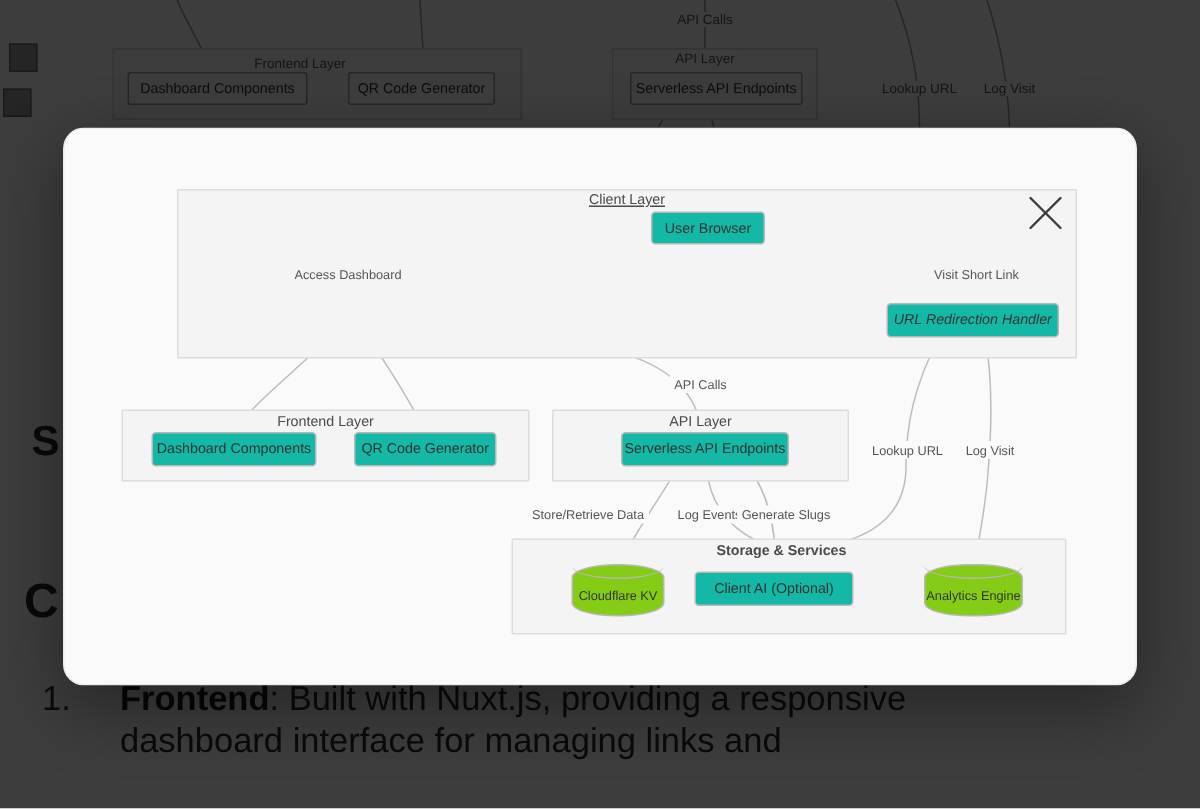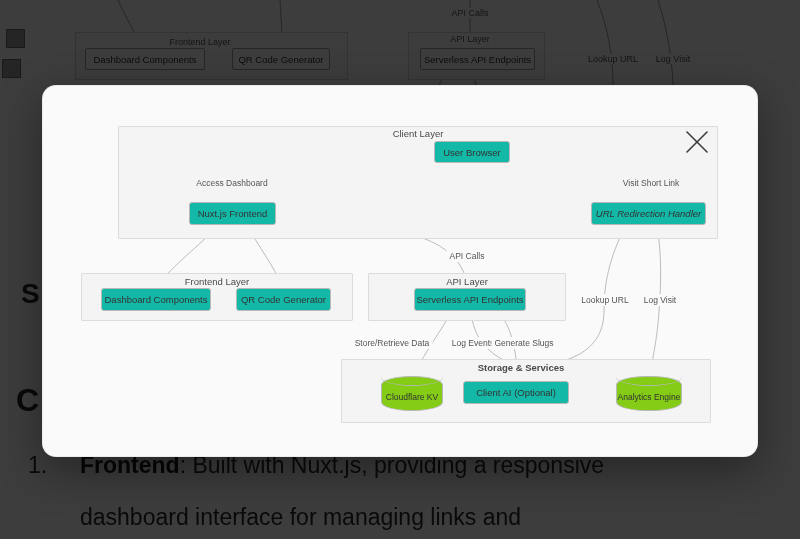--- a/index.html
+++ b/index.html
@@ -86,21 +86,21 @@
     <div class="bg-sq" style="left:6px; top:29px;"></div>
     <div class="bg-sq" style="left:2px; top:59px;"></div>
 
     <div class="bg-heading" style="left:21px; top:278px; font-size:28px;">S</div>
     <div class="bg-heading" style="left:16px; top:382px; font-size:32px;">C</div>
 
     <div class="bg-list-num" style="left:28px; top:452px;">1.</div>
     <div class="bg-list-line" style="left:80px; top:452px;">
       <strong>Frontend</strong><span>: Built with Nuxt.js, providing a responsive</span>
     </div>
-    <div class="bg-list-line" style="left:80px; top:504px;">dashboard interface for managing links and</div>
+    <div class="bg-list-line" style="left:80px; top:480px;">dashboard interface for managing links and</div>
   </div>
 
   <div class="overlay"></div>
 
   <div class="modal">
 
     <svg class="edges" width="716" height="372">
       <defs>
         <marker id="arr" viewBox="0 0 10 10" refX="8.5" refY="5" markerWidth="7" markerHeight="7" orient="auto">
           <path d="M0,1 L9,5 L0,9 z" fill="#9a9a9a"></path>
@@ -118,27 +118,26 @@
         <path d="M583,139 C566,172 561,198 561,225 C561,255 542,272 504,279 C468,286 428,283 407,292" marker-end="url(#arr)"></path>
         <path d="M614,139 C619,170 618,200 616,225 C614,255 610,268 608,285" marker-end="url(#arr)"></path>
       </g>
     </svg>
 
     <div class="sub" style="left:75px; top:40px; width:600px; height:113px;"></div>
     <div class="sub" style="left:38px; top:187px; width:272px; height:48px;"></div>
     <div class="sub" style="left:325px; top:187px; width:198px; height:48px;"></div>
     <div class="sub" style="left:298px; top:273px; width:370px; height:64px;"></div>
 
-    <span class="sub-title" style="left:375px; top:42px;">Client Layer</span>
+    <span class="sub-title" style="left:375px; top:42px;text-decoration:underline;">Client Layer</span>
     <span class="sub-title" style="left:174px; top:190px;">Frontend Layer</span>
     <span class="sub-title" style="left:424px; top:190px;">API Layer</span>
     <span class="sub-title" style="left:478px; top:276px;font-weight:bold;">Storage &amp; Services</span>
 
     <div class="node" style="left:391px; top:55px; width:76px; height:22px;">User Browser</div>
-    <div class="node" style="left:146px; top:116px; width:87px; height:23px;">Nuxt.js Frontend</div>
     <div class="node" style="left:548px; top:116px; width:115px; height:23px;font-style:italic;">URL Redirection Handler</div>
     <div class="node" style="left:58px; top:202px; width:110px; height:23px;">Dashboard Components</div>
     <div class="node" style="left:193px; top:202px; width:95px; height:23px;">QR Code Generator</div>
     <div class="node" style="left:371px; top:202px; width:112px; height:23px;">Serverless API Endpoints</div>
     <div class="cyl" style="left:338px; top:290px; width:62px; height:35px;">Cloudflare KV</div>
     <div class="node" style="left:420px; top:295px; width:106px; height:23px;">Client AI (Optional)</div>
     <div class="cyl" style="left:573px; top:290px; width:66px; height:35px;">Analytics Engine</div>
 
     <span class="elabel inbox" style="left:189px; top:97px;">Access Dashboard</span>
     <span class="elabel inbox" style="left:608px; top:97px;">Visit Short Link</span>

